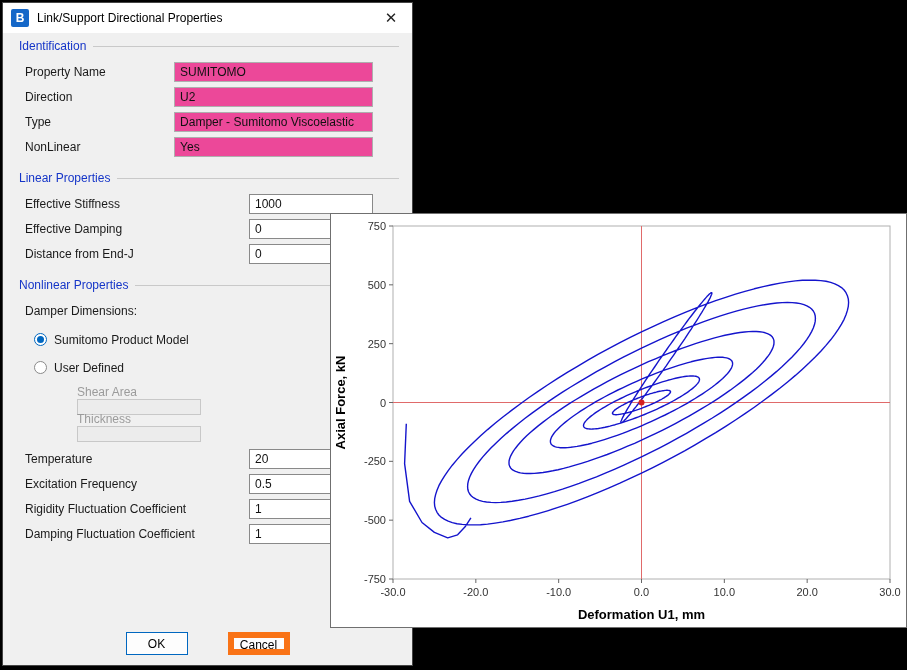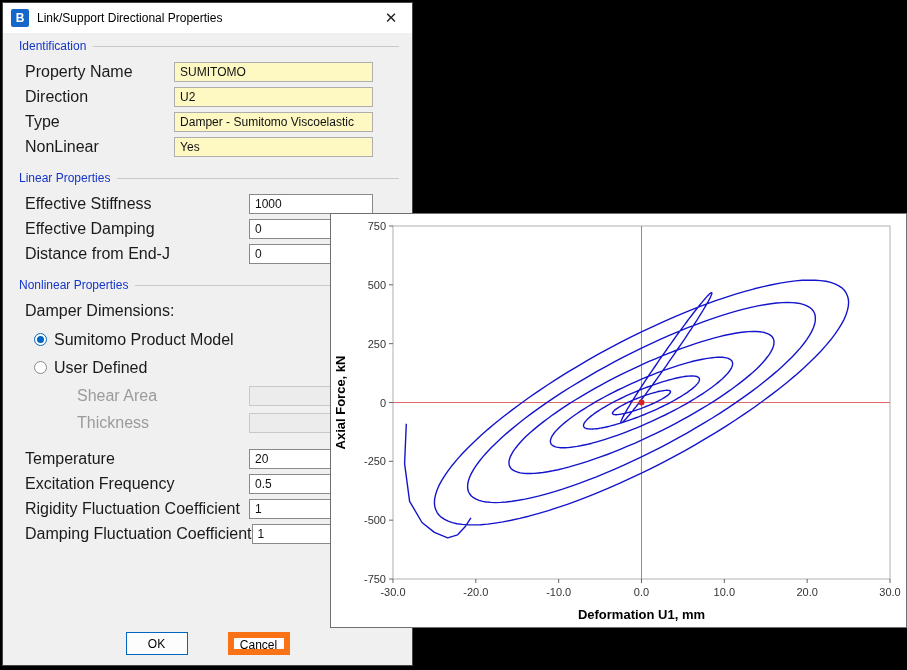--- a/index.html
+++ b/index.html
@@ -18,41 +18,41 @@
   .close-btn { margin-left:auto; width:30px; height:26px; display:flex; align-items:center;
                justify-content:center; font-size:15px; color:#222; cursor:pointer; }
 
   .dialog-body { position:relative; height:634px; }
 
   .sec-hdr { display:flex; align-items:center; gap:7px; margin:14px 13px 8px 16px;
              color:#1535c8; font-size:12px; white-space:nowrap; }
   .sec-hdr::after { content:""; flex:1; border-top:1px solid #c9c9c9; height:0; }
 
   .row { display:flex; align-items:center; margin:0 39px 4px 22px; height:21px; }
-  .lbl { font-size:16px; color:#1a1a1a; white-space:nowrap; }
+  .lbl { font-size:12px; color:#1a1a1a; white-space:nowrap; }
   .id-row .lbl { width:150px; }
   .id-row input { width:200px; }
   .num-row .lbl { flex:1; }
   .num-row input { width:124px; }
 
   input.tb { height:20px; border:1px solid #898989; background:#fff;
              font:12px "Liberation Sans", sans-serif; padding:0 5px; color:#111; }
-  input.ro  { background:#fef9c3; border-color:#aeaeae; }
+  input.ro  { background:#ec4899; border-color:#aeaeae; }
   input.dis { background:#ececec; border-color:#c8c8c8; }
 
   .plain-row { margin:8px 39px 8px 22px; }
   .radio-row { display:flex; align-items:center; margin:0 39px 7px 31px; height:21px; }
   .radio-row .lbl { margin-right:6px; }
   .radio-row input { width:124px; margin-left:auto; }
   .radio { width:13px; height:13px; border-radius:50%; border:1px solid #8a8a8a;
            background:#fff; margin-right:7px; position:relative; flex:0 0 13px; }
   .radio.on { border-color:#0067c0; }
   .radio.on::after { content:""; position:absolute; left:2px; top:2px; right:2px; bottom:2px;
                      background:#0067c0; border-radius:50%; }
-  .sub-row { display:flex; align-items:center; margin:0 39px 6px 74px; height:21px; }
+  .sub-row { display:flex; margin:0 39px 6px 74px; height:21px;flex-direction:column; }
   .sub-row .lbl { flex:1; color:#9b9b9b; }
   .sub-row input { width:124px; }
 
   .gap { height:9px; }
 
   .buttons { position:absolute; left:0; right:0; bottom:18px; display:flex;
              justify-content:center; gap:40px; }
   .btn { width:62px; height:23px; font:12px "Liberation Sans", sans-serif;
          background:#fdfdfd; cursor:pointer; }
   .btn-ok { border:1px solid #0067c0; }

